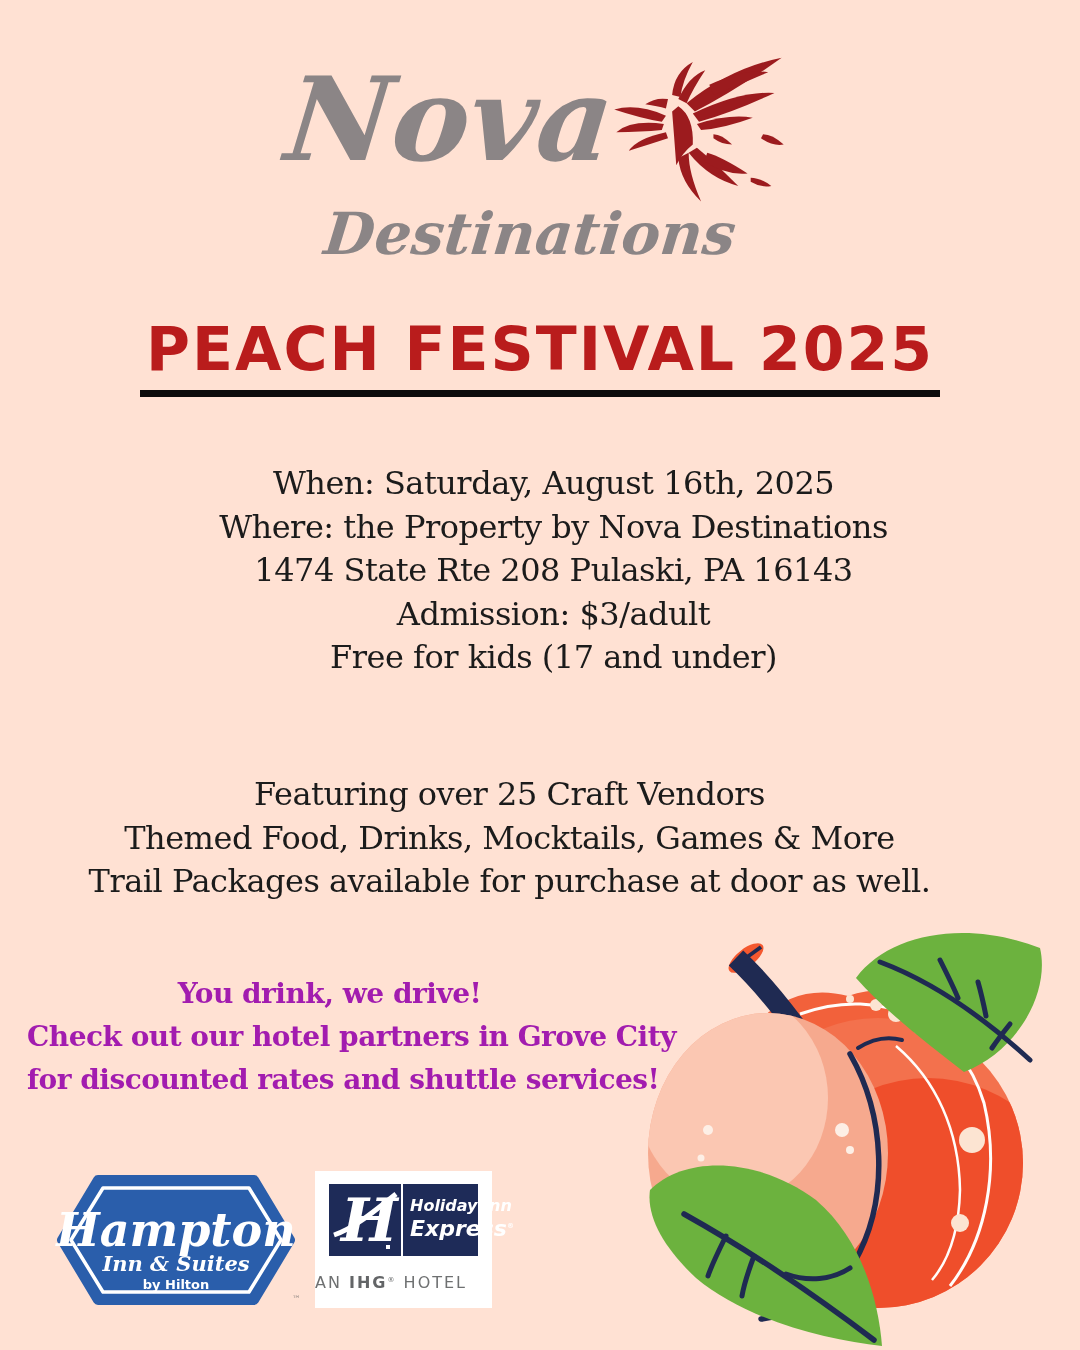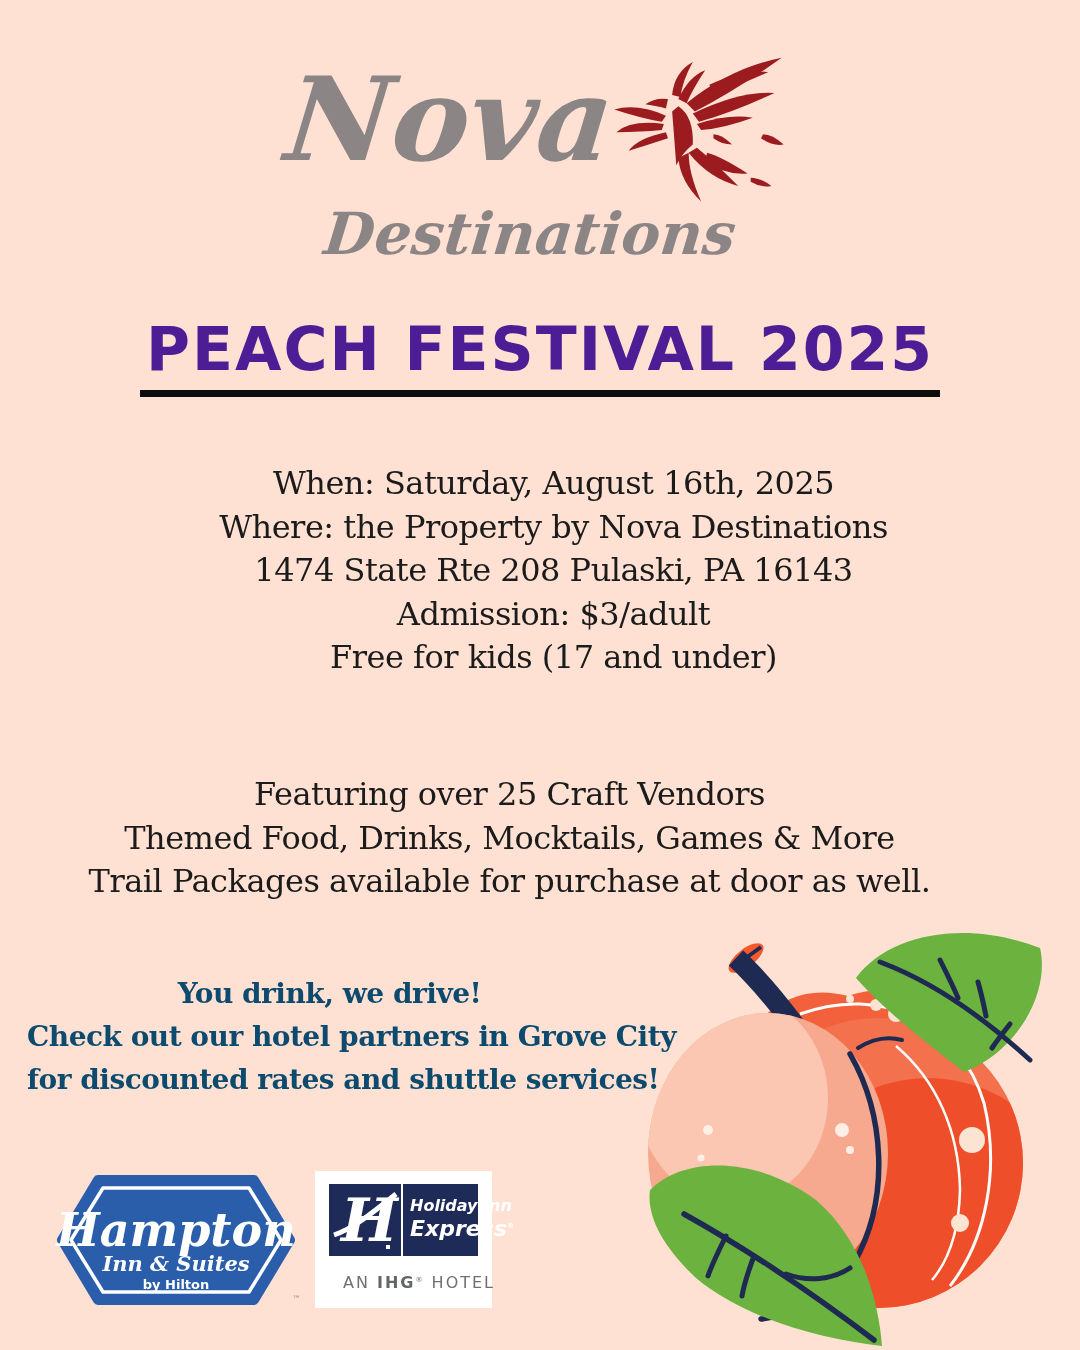--- a/index.html
+++ b/index.html
@@ -34,49 +34,49 @@
     white-space:nowrap;
   }
   .phoenix{left:606px;top:48px;width:186px;height:158px;}
 
   
   .title-wrap{left:0;top:318px;width:1080px;text-align:center;}
   .title-wrap h1{
     display:inline-block;margin:0;
     font-family:"DejaVu Sans",sans-serif;
     font-weight:bold;font-size:60px;letter-spacing:2px;
-    color:#4c1d95;line-height:1.05;
+    color:#b91c1c;line-height:1.05;
     border-bottom:7px solid #0c0c0c;
     padding:0 6px 9px 6px;
     white-space:nowrap;
   }
 
   
   .details{left:0;top:462px;width:1080px;text-align:center;
     font-size:32px;line-height:43.5px;letter-spacing:-0.5px;color:#1b1b1b;}
   .features{left:0;top:773px;width:992px;text-align:center;
     font-size:32px;line-height:43.5px;letter-spacing:-0.5px;color:#1b1b1b;}
   .details .line,.features .line,.shuttle .line{white-space:nowrap;padding-left:27px;}
   .shuttle{left:0;top:972px;width:632px;text-align:center;
     font-family:"DejaVu Serif",serif;font-weight:bold;
-    font-size:28px;line-height:43px;letter-spacing:-0.5px;color:#0c4a6e;}
+    font-size:28px;line-height:43px;letter-spacing:-0.5px;color:#a21caf;}
 
   
   .hie{left:315px;top:1171px;width:177px;height:137px;background:#ffffff;}
   .hie-sq{position:absolute;top:13px;width:72px;height:72px;background:#1E2B58;}
   .hie-left{left:14px;}
   .hie-right{left:88px;width:75px;color:#fff;}
   .hie-line1{font-family:"DejaVu Sans",sans-serif;font-style:italic;font-weight:bold;
     font-size:16px;line-height:15px;margin:14px 0 0 7px;white-space:nowrap;}
   .hie-line2{font-family:"DejaVu Sans",sans-serif;font-style:italic;font-weight:bold;
     font-size:22px;line-height:24px;margin:1px 0 0 7px;white-space:nowrap;}
   .hie-line2 .reg{font-size:7px;vertical-align:super;}
   .hie-footer{position:absolute;left:0;top:102px;width:140px;text-align:center;
     font-family:"DejaVu Sans",sans-serif;color:#6E7071;
-    font-size:16px;letter-spacing:2px;white-space:nowrap;margin-left:28px;}
+    font-size:16px;letter-spacing:2px;white-space:nowrap;}
   .hie-footer b{color:#636567;}
   .hie-footer .reg2{font-size:7px;vertical-align:super;}
 
   .hampton{left:54px;top:1174px;width:244px;height:132px;overflow:visible;}
   .peach{left:628px;top:918px;width:430px;height:432px;}
 </style>
 </head>
 <body>
 
 <div class="flyer">

